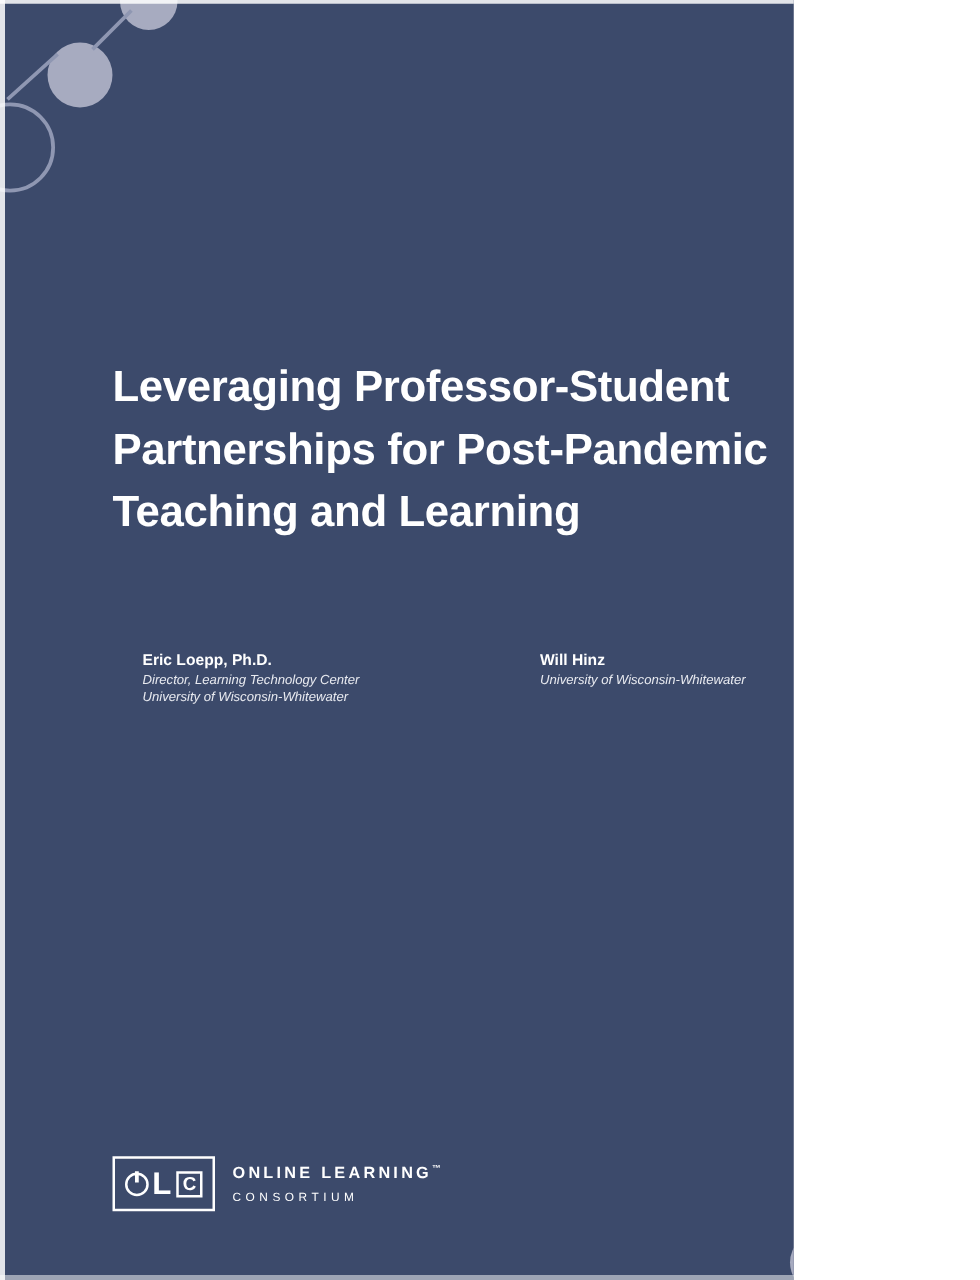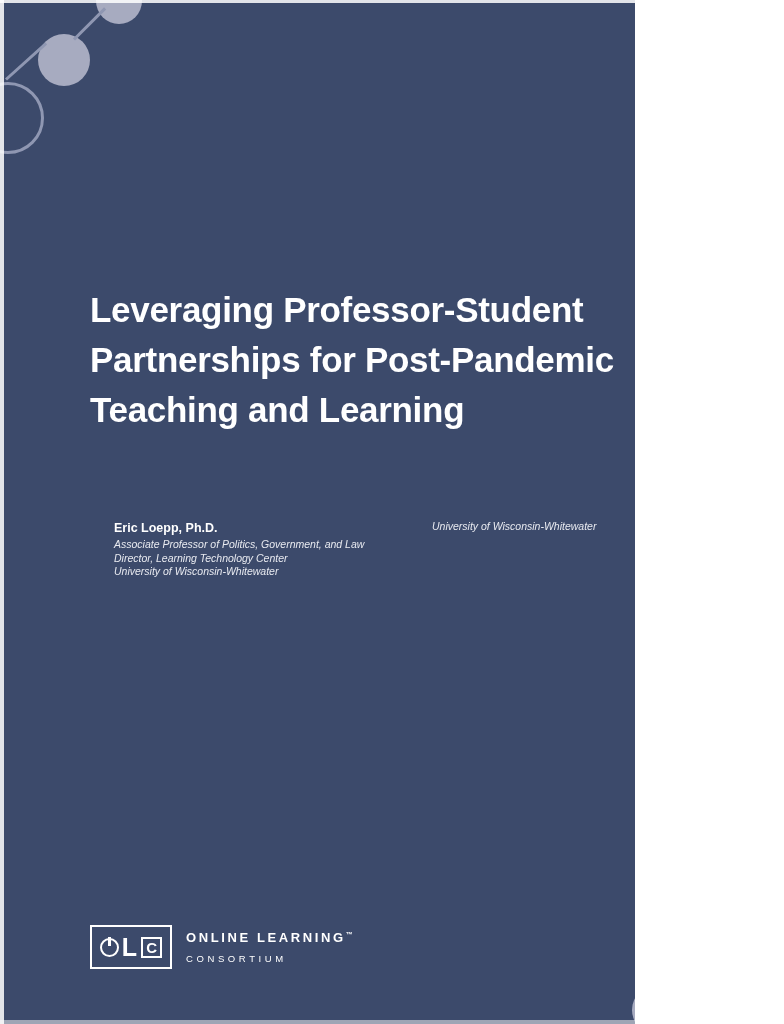--- a/index.html
+++ b/index.html
@@ -220,26 +220,26 @@
   <div class="edge-left"></div>
   <div class="edge-top"></div>
   <div class="edge-bottom"></div>
 
   <h1 class="title">Leveraging Professor-Student Partnerships for Post-Pandemic Teaching and Learning</h1>
 
   <div class="authors">
 
     <div class="author">
       <div class="author-name">Eric Loepp, Ph.D.</div>
-      <div class="author-line">Associate Professor of Politics, Government, and Law</div>
       <div class="author-line">Director, Learning Technology Center</div>
       <div class="author-line">University of Wisconsin-Whitewater</div>
     </div>
 
     <div class="author">
+      <div class="author-name">Will Hinz</div>
       <div class="author-line">University of Wisconsin-Whitewater</div>
     </div>
 
   </div>
 
   <div class="logo">
     <div class="logo-mark">
       <div class="logo-mark-inner">
         <span class="power-glyph"></span>
         <span class="letter-l">L</span>

